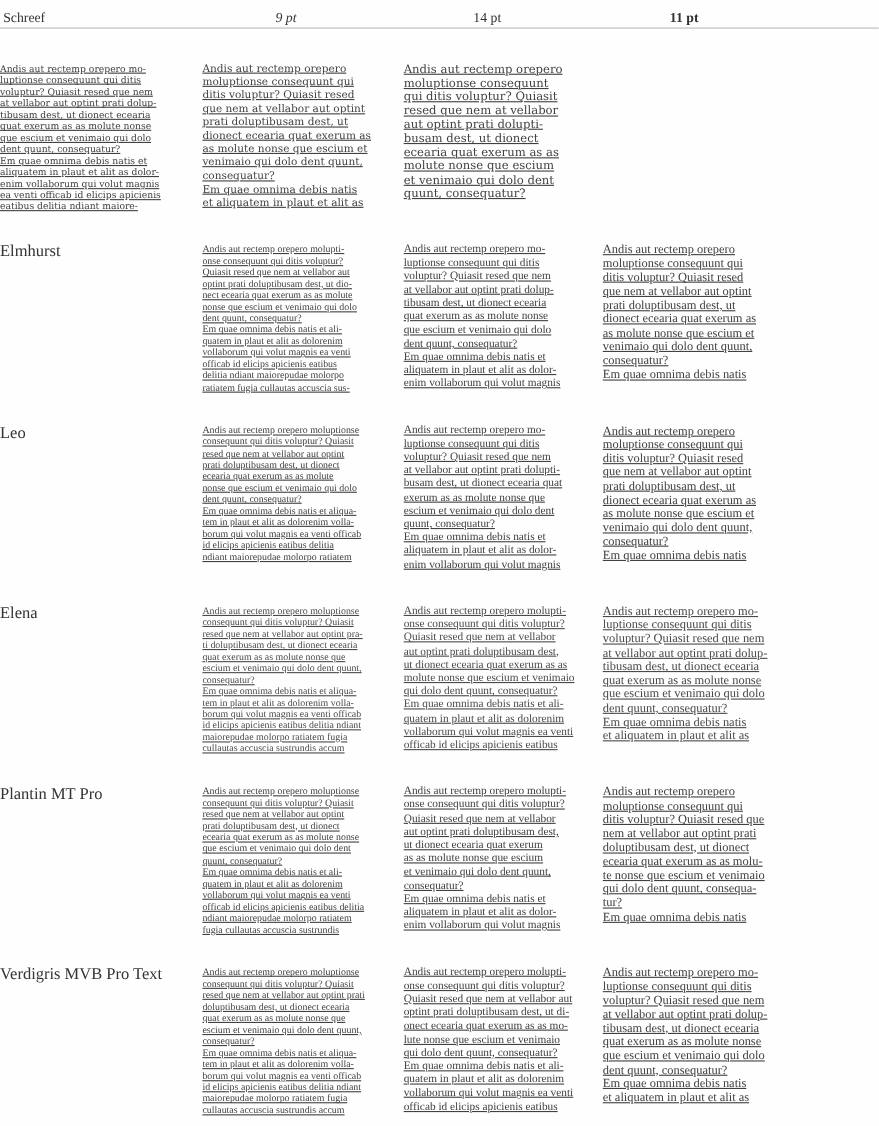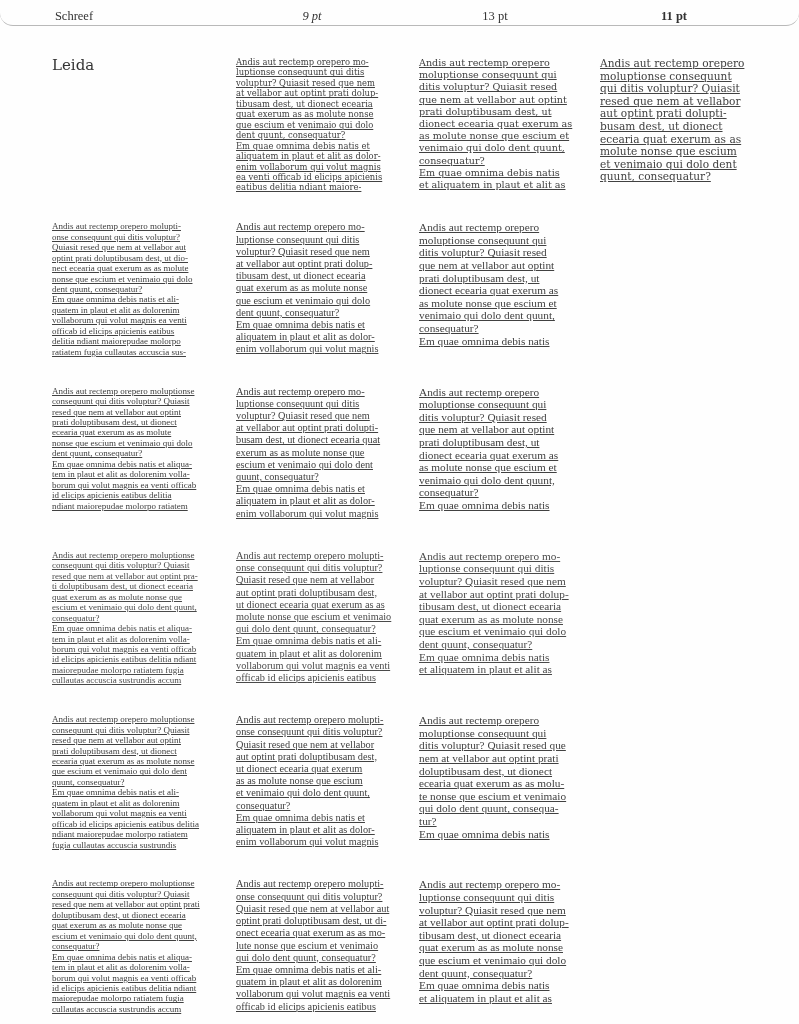--- a/index.html
+++ b/index.html
@@ -7,22 +7,20 @@
     width:799px;height:1024px;
     background:#fefefe;
     overflow:hidden;
     font-family:"Liberation Serif", serif;
     color:#3c3c3c;
   }
   .page{position:relative;width:799px;height:1024px;}
   .grid{
     display:grid;
     grid-template-columns:184px 183px 181px 199px;
-    padding-left:52px;
-    border-radius:13px;
   }
   
   .header{
     padding-top:9px;
     height:16px;
     border-bottom:1px solid #b9b9b9;
   }
   .hlabel{
     font-size:12.5px;
     color:#333;
@@ -55,28 +53,27 @@
   .f-elena .sample{color:#4a4a4a;}
 </style>
 </head>
 <body>
 
 <div class="page">
 
   <div class="grid header">
     <div class="hlabel c1">Schreef</div>
     <div class="hlabel c2">9 pt</div>
-    <div class="hlabel c3">13 pt</div>
+    <div class="hlabel c3">14 pt</div>
     <div class="hlabel c4">11 pt</div>
   </div>
 
   <div class="rows">
 
     <div class="grid row f-dejavu">
-      <div class="fontname">Leida</div>
       <div class="sample s9">Andis aut rectemp orepero mo-
 luptionse consequunt qui ditis
 voluptur? Quiasit resed que nem
 at vellabor aut optint prati dolup-
 tibusam dest, ut dionect ecearia
 quat exerum as as molute nonse
 que escium et venimaio qui dolo
 dent quunt, consequatur?
 Em quae omnima debis natis et
 aliquatem in plaut et alit as dolor-
@@ -100,20 +97,21 @@
 resed que nem at vellabor
 aut optint prati dolupti-
 busam dest, ut dionect
 ecearia quat exerum as as
 molute nonse que escium
 et venimaio qui dolo dent
 quunt, consequatur?</div>
     </div>
 
     <div class="grid row">
+      <div class="fontname">Elmhurst</div>
       <div class="sample s9">Andis aut rectemp orepero molupti-
 onse consequunt qui ditis voluptur?
 Quiasit resed que nem at vellabor aut
 optint prati doluptibusam dest, ut dio-
 nect ecearia quat exerum as as molute
 nonse que escium et venimaio qui dolo
 dent quunt, consequatur?
 Em quae omnima debis natis et ali-
 quatem in plaut et alit as dolorenim
 vollaborum qui volut magnis ea venti
@@ -137,20 +135,21 @@
 que nem at vellabor aut optint
 prati doluptibusam dest, ut
 dionect ecearia quat exerum as
 as molute nonse que escium et
 venimaio qui dolo dent quunt,
 consequatur?
 Em quae omnima debis natis</div>
     </div>
 
     <div class="grid row">
+      <div class="fontname">Leo</div>
       <div class="sample s9">Andis aut rectemp orepero moluptionse
 consequunt qui ditis voluptur? Quiasit
 resed que nem at vellabor aut optint
 prati doluptibusam dest, ut dionect
 ecearia quat exerum as as molute
 nonse que escium et venimaio qui dolo
 dent quunt, consequatur?
 Em quae omnima debis natis et aliqua-
 tem in plaut et alit as dolorenim volla-
 borum qui volut magnis ea venti officab
@@ -173,20 +172,21 @@
 que nem at vellabor aut optint
 prati doluptibusam dest, ut
 dionect ecearia quat exerum as
 as molute nonse que escium et
 venimaio qui dolo dent quunt,
 consequatur?
 Em quae omnima debis natis</div>
     </div>
 
     <div class="grid row f-elena">
+      <div class="fontname">Elena</div>
       <div class="sample s9">Andis aut rectemp orepero moluptionse
 consequunt qui ditis voluptur? Quiasit
 resed que nem at vellabor aut optint pra-
 ti doluptibusam dest, ut dionect ecearia
 quat exerum as as molute nonse que
 escium et venimaio qui dolo dent quunt,
 consequatur?
 Em quae omnima debis natis et aliqua-
 tem in plaut et alit as dolorenim volla-
 borum qui volut magnis ea venti officab
@@ -210,20 +210,21 @@
 at vellabor aut optint prati dolup-
 tibusam dest, ut dionect ecearia
 quat exerum as as molute nonse
 que escium et venimaio qui dolo
 dent quunt, consequatur?
 Em quae omnima debis natis
 et aliquatem in plaut et alit as</div>
     </div>
 
     <div class="grid row">
+      <div class="fontname">Plantin MT Pro</div>
       <div class="sample s9">Andis aut rectemp orepero moluptionse
 consequunt qui ditis voluptur? Quiasit
 resed que nem at vellabor aut optint
 prati doluptibusam dest, ut dionect
 ecearia quat exerum as as molute nonse
 que escium et venimaio qui dolo dent
 quunt, consequatur?
 Em quae omnima debis natis et ali-
 quatem in plaut et alit as dolorenim
 vollaborum qui volut magnis ea venti
@@ -247,20 +248,21 @@
 nem at vellabor aut optint prati
 doluptibusam dest, ut dionect
 ecearia quat exerum as as molu-
 te nonse que escium et venimaio
 qui dolo dent quunt, consequa-
 tur?
 Em quae omnima debis natis</div>
     </div>
 
     <div class="grid row">
+      <div class="fontname">Verdigris MVB Pro Text</div>
       <div class="sample s9">Andis aut rectemp orepero moluptionse
 consequunt qui ditis voluptur? Quiasit
 resed que nem at vellabor aut optint prati
 doluptibusam dest, ut dionect ecearia
 quat exerum as as molute nonse que
 escium et venimaio qui dolo dent quunt,
 consequatur?
 Em quae omnima debis natis et aliqua-
 tem in plaut et alit as dolorenim volla-
 borum qui volut magnis ea venti officab

